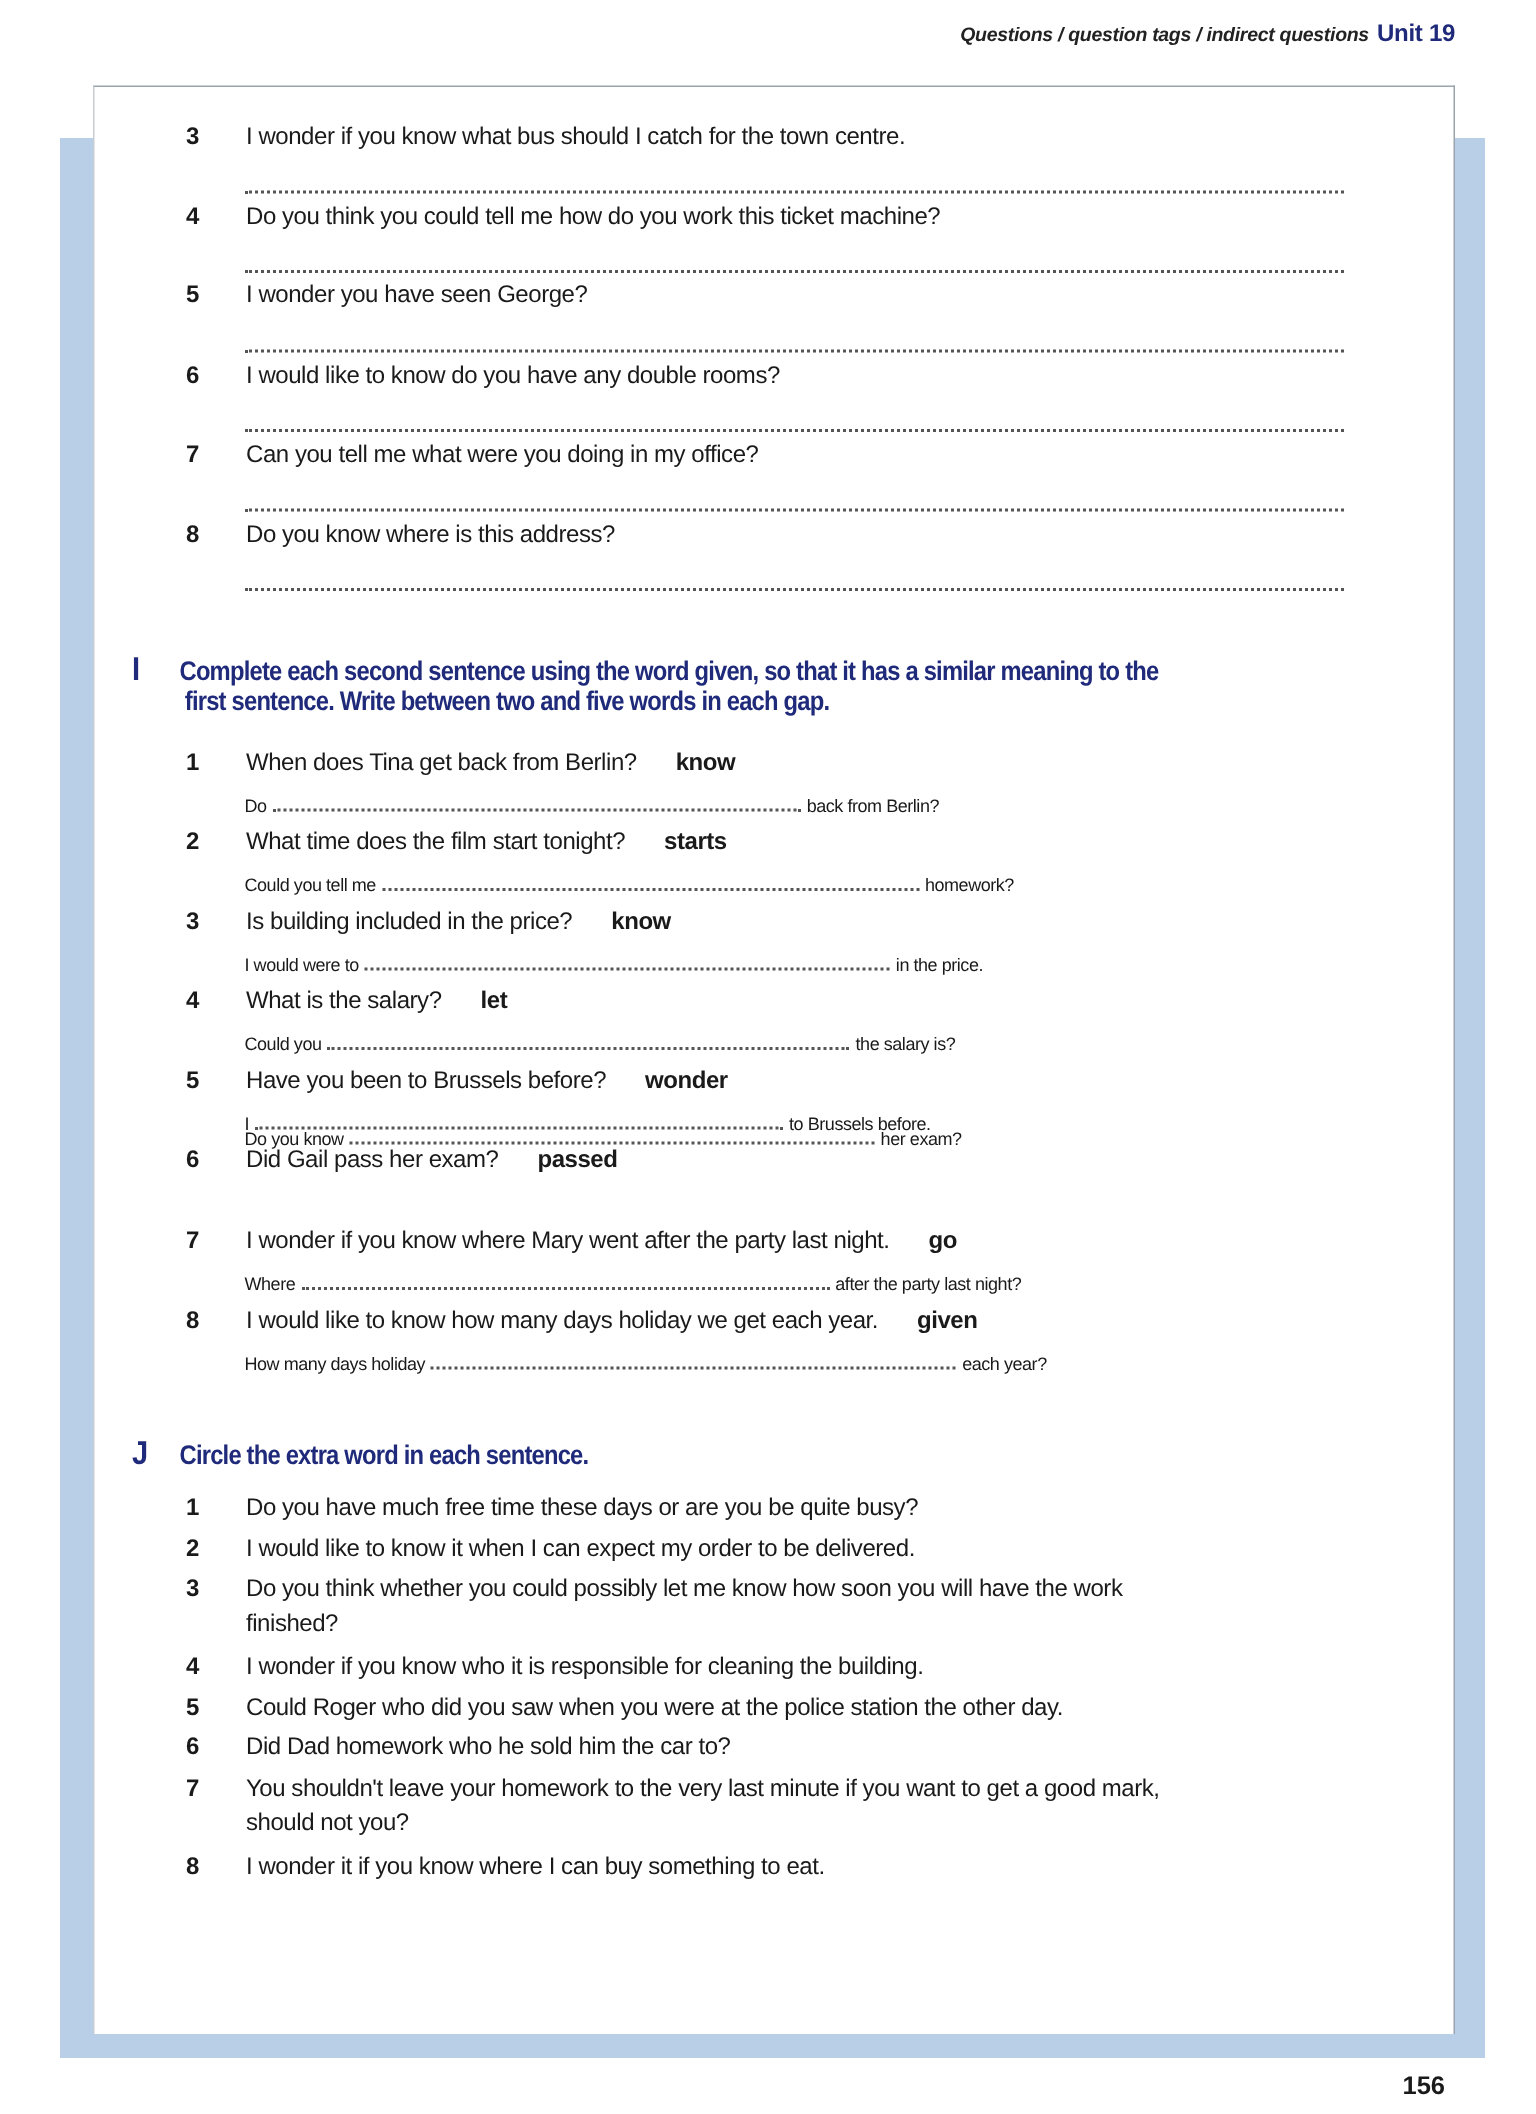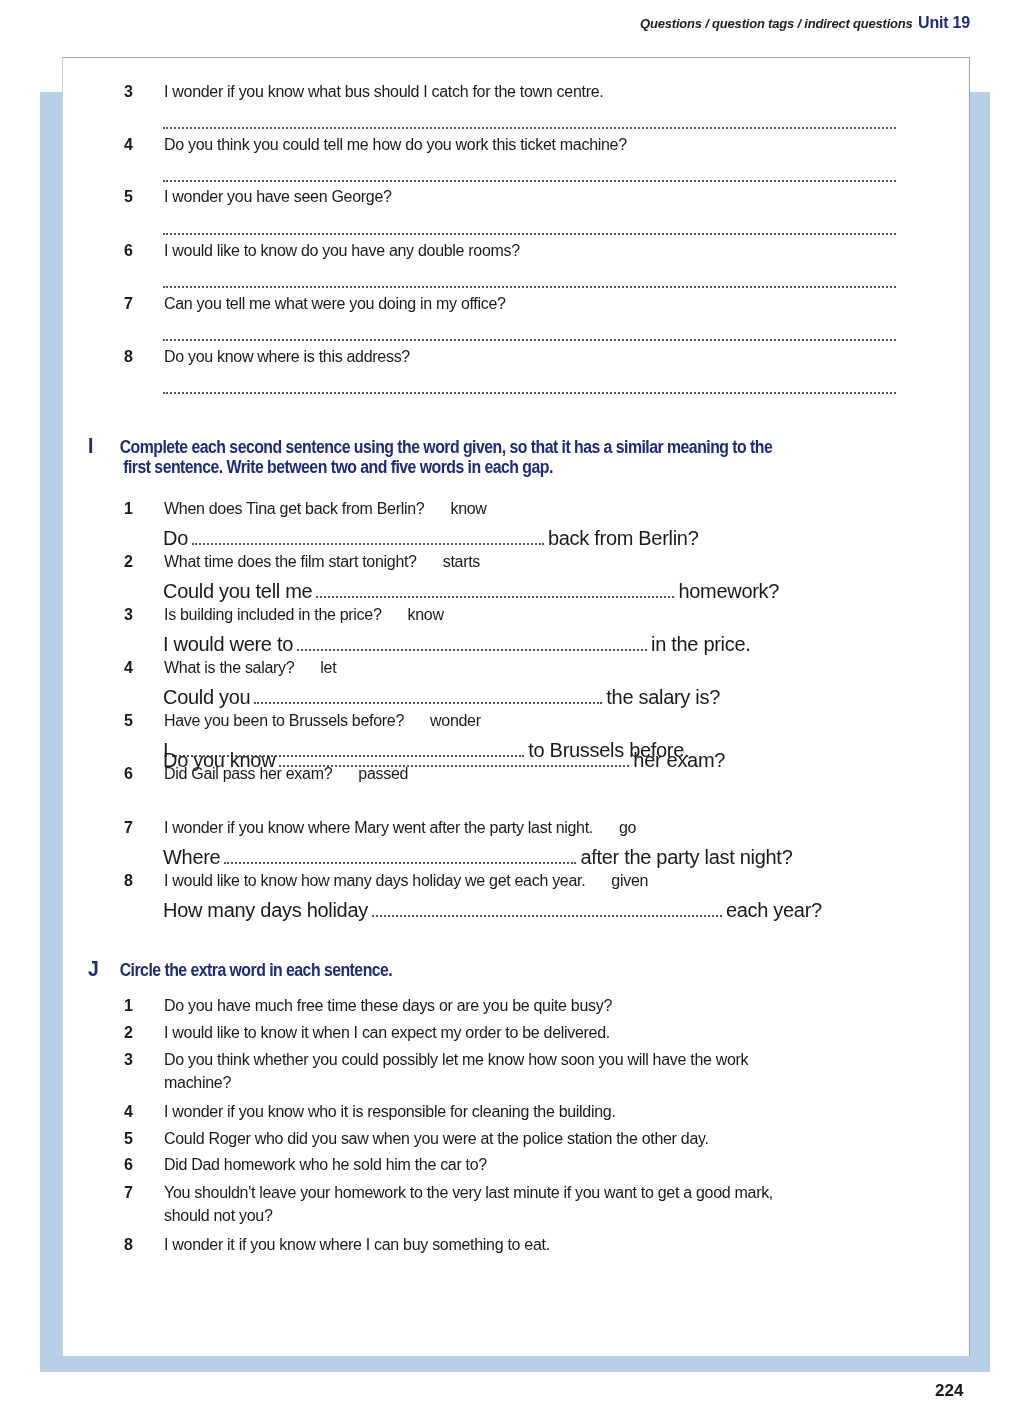--- a/index.html
+++ b/index.html
@@ -18,23 +18,23 @@
   .item { position:absolute; left:124px; font-size:16px; letter-spacing:-0.3px; }
   .item .num { position:absolute; left:0; width:20px; font-weight:bold; }
   .item .txt { position:absolute; left:40px; white-space:nowrap; }
   .answer-line { position:absolute; left:163px; width:733px; border-bottom:2px dotted #555; height:0; }
 
   .section-head { position:absolute; left:88px; font-size:18px; font-weight:bold; color:#1f2a7a;
                   font-family:"Liberation Sans", sans-serif; letter-spacing:-0.6px; transform:scaleX(0.88); transform-origin:left top; }
   .section-head .letter { display:inline-block; width:36px; font-size:22px; }
   .section-head .line2 { position:absolute; left:40px; top:24px; white-space:nowrap; }
 
-  .kw { font-weight:normal; margin-left:26px; }
+  .kw { font-weight:bold; margin-left:26px; }
   .gap { display:inline-block; border-bottom:2px dotted #555; height:12px; margin:0 4px; vertical-align:baseline; }
-  .trans { position:absolute; left:163px; font-size:20px; white-space:nowrap; letter-spacing:-0.3px; }
+  .trans { position:absolute; left:163px; font-size:12px; white-space:nowrap; letter-spacing:-0.3px; }
 
   .page-number { position:absolute; left:935px; top:1381px; font-size:17px; font-weight:bold; }
 </style>
 </head>
 <body>
 
 <div class="running-head">
   <span>Questions / question tags / indirect questions</span>
   <span class="unit">Unit 19</span>
 </div>
@@ -163,21 +163,21 @@
     <span class="num">1</span>
     <span class="txt">Do you have much free time these days or are you be quite busy?</span>
   </div>
   <div class="item" style="top:1024px">
     <span class="num">2</span>
     <span class="txt">I would like to know it when I can expect my order to be delivered.</span>
   </div>
   <div class="item" style="top:1051px">
     <span class="num">3</span>
     <span class="txt">Do you think whether you could possibly let me know how soon you will have the work</span>
-    <span class="txt" style="top:23px">machine?</span>
+    <span class="txt" style="top:23px">finished?</span>
   </div>
   <div class="item" style="top:1103px">
     <span class="num">4</span>
     <span class="txt">I wonder if you know who it is responsible for cleaning the building.</span>
   </div>
   <div class="item" style="top:1130px">
     <span class="num">5</span>
     <span class="txt">Could Roger who did you saw when you were at the police station the other day.</span>
   </div>
   <div class="item" style="top:1156px">
@@ -188,13 +188,13 @@
     <span class="num">7</span>
     <span class="txt">You shouldn't leave your homework to the very last minute if you want to get a good mark,</span>
     <span class="txt" style="top:23px">should not you?</span>
   </div>
   <div class="item" style="top:1236px">
     <span class="num">8</span>
     <span class="txt">I wonder it if you know where I can buy something to eat.</span>
   </div>
 </div>
 
-<div class="page-number">224</div>
+<div class="page-number">156</div>
 
 </body></html>

